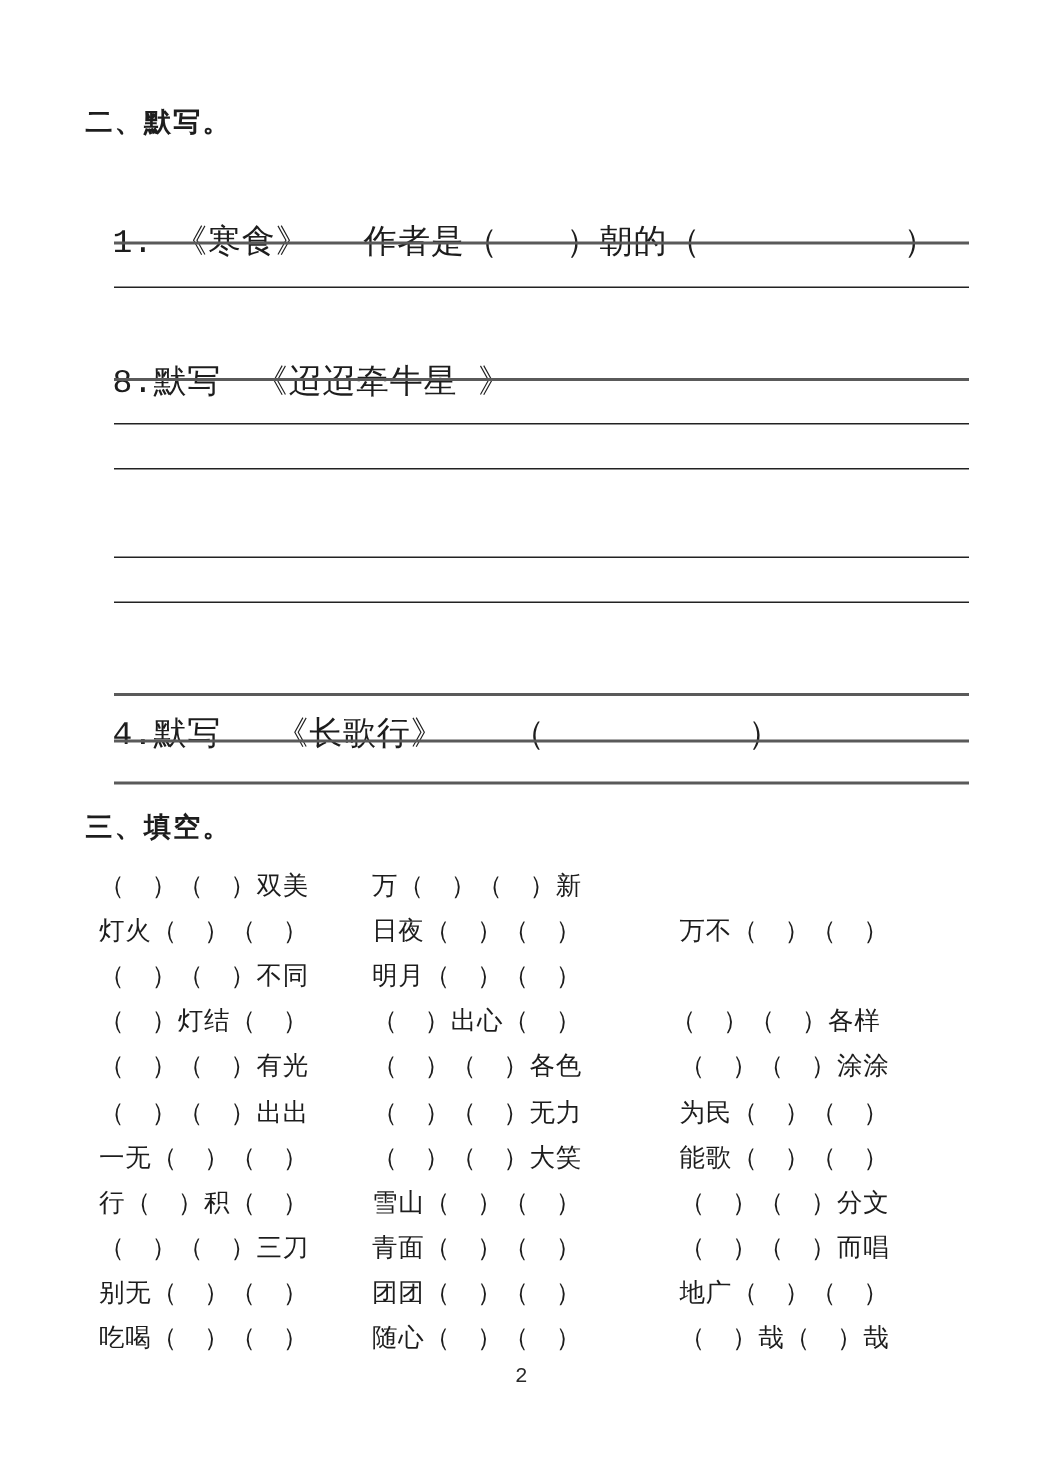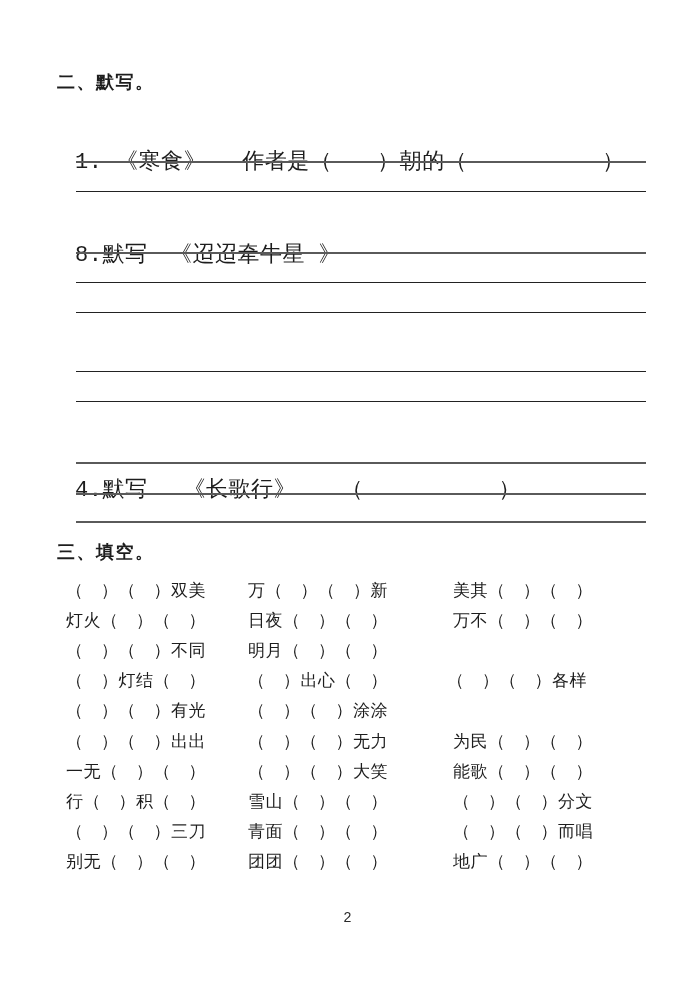--- a/index.html
+++ b/index.html
@@ -92,38 +92,38 @@
   <div class="rule thick" style="top:462px"></div>
   <div class="rule thick" style="top:493px"></div>
   <div class="rule thick" style="top:521px"></div>
 
   <div class="heading" style="top:541px">三、填空。</div>
 
   <div class="grid">
     <div class="grow">
       <span class="cell c1">（　）（　）双美</span>
       <span class="cell c2">万（　）（　）新</span>
-      <span class="cell c3">美其（　）（　）</span>
     </div>
     <div class="grow">
       <span class="cell c1">灯火（　）（　）</span>
       <span class="cell c2">日夜（　）（　）</span>
       <span class="cell c3">万不（　）（　）</span>
     </div>
     <div class="grow">
       <span class="cell c1">（　）（　）不同</span>
       <span class="cell c3">明月（　）（　）</span>
     </div>
     <div class="grow">
       <span class="cell c1">（　）灯结（　）</span>
       <span class="cell c3">（　）出心（　）</span>
       <span class="cell c2">（　）（　）各样</span>
     </div>
     <div class="grow">
       <span class="cell c1">（　）（　）有光</span>
+      <span class="cell c2">（　）（　）各色</span>
       <span class="cell c3">（　）（　）涂涂</span>
     </div>
     <div class="grow">
       <span class="cell c1">（　）（　）出出</span>
       <span class="cell c2">（　）（　）无力</span>
       <span class="cell c3">为民（　）（　）</span>
     </div>
     <div class="grow">
       <span class="cell c1">一无（　）（　）</span>
       <span class="cell c2">（　）（　）大笑</span>
@@ -137,17 +137,22 @@
     <div class="grow">
       <span class="cell c1">（　）（　）三刀</span>
       <span class="cell c2">青面（　）（　）</span>
       <span class="cell c3">（　）（　）而唱</span>
     </div>
     <div class="grow">
       <span class="cell c1">别无（　）（　）</span>
       <span class="cell c2">团团（　）（　）</span>
       <span class="cell c3">地广（　）（　）</span>
     </div>
+    <div class="grow">
+      <span class="cell c1">吃喝（　）（　）</span>
+      <span class="cell c2">随心（　）（　）</span>
+      <span class="cell c3">（　）哉（　）哉</span>
+    </div>
   </div>
 
   <div class="pagenum">2</div>
 
 </div>
 
 </body></html>

